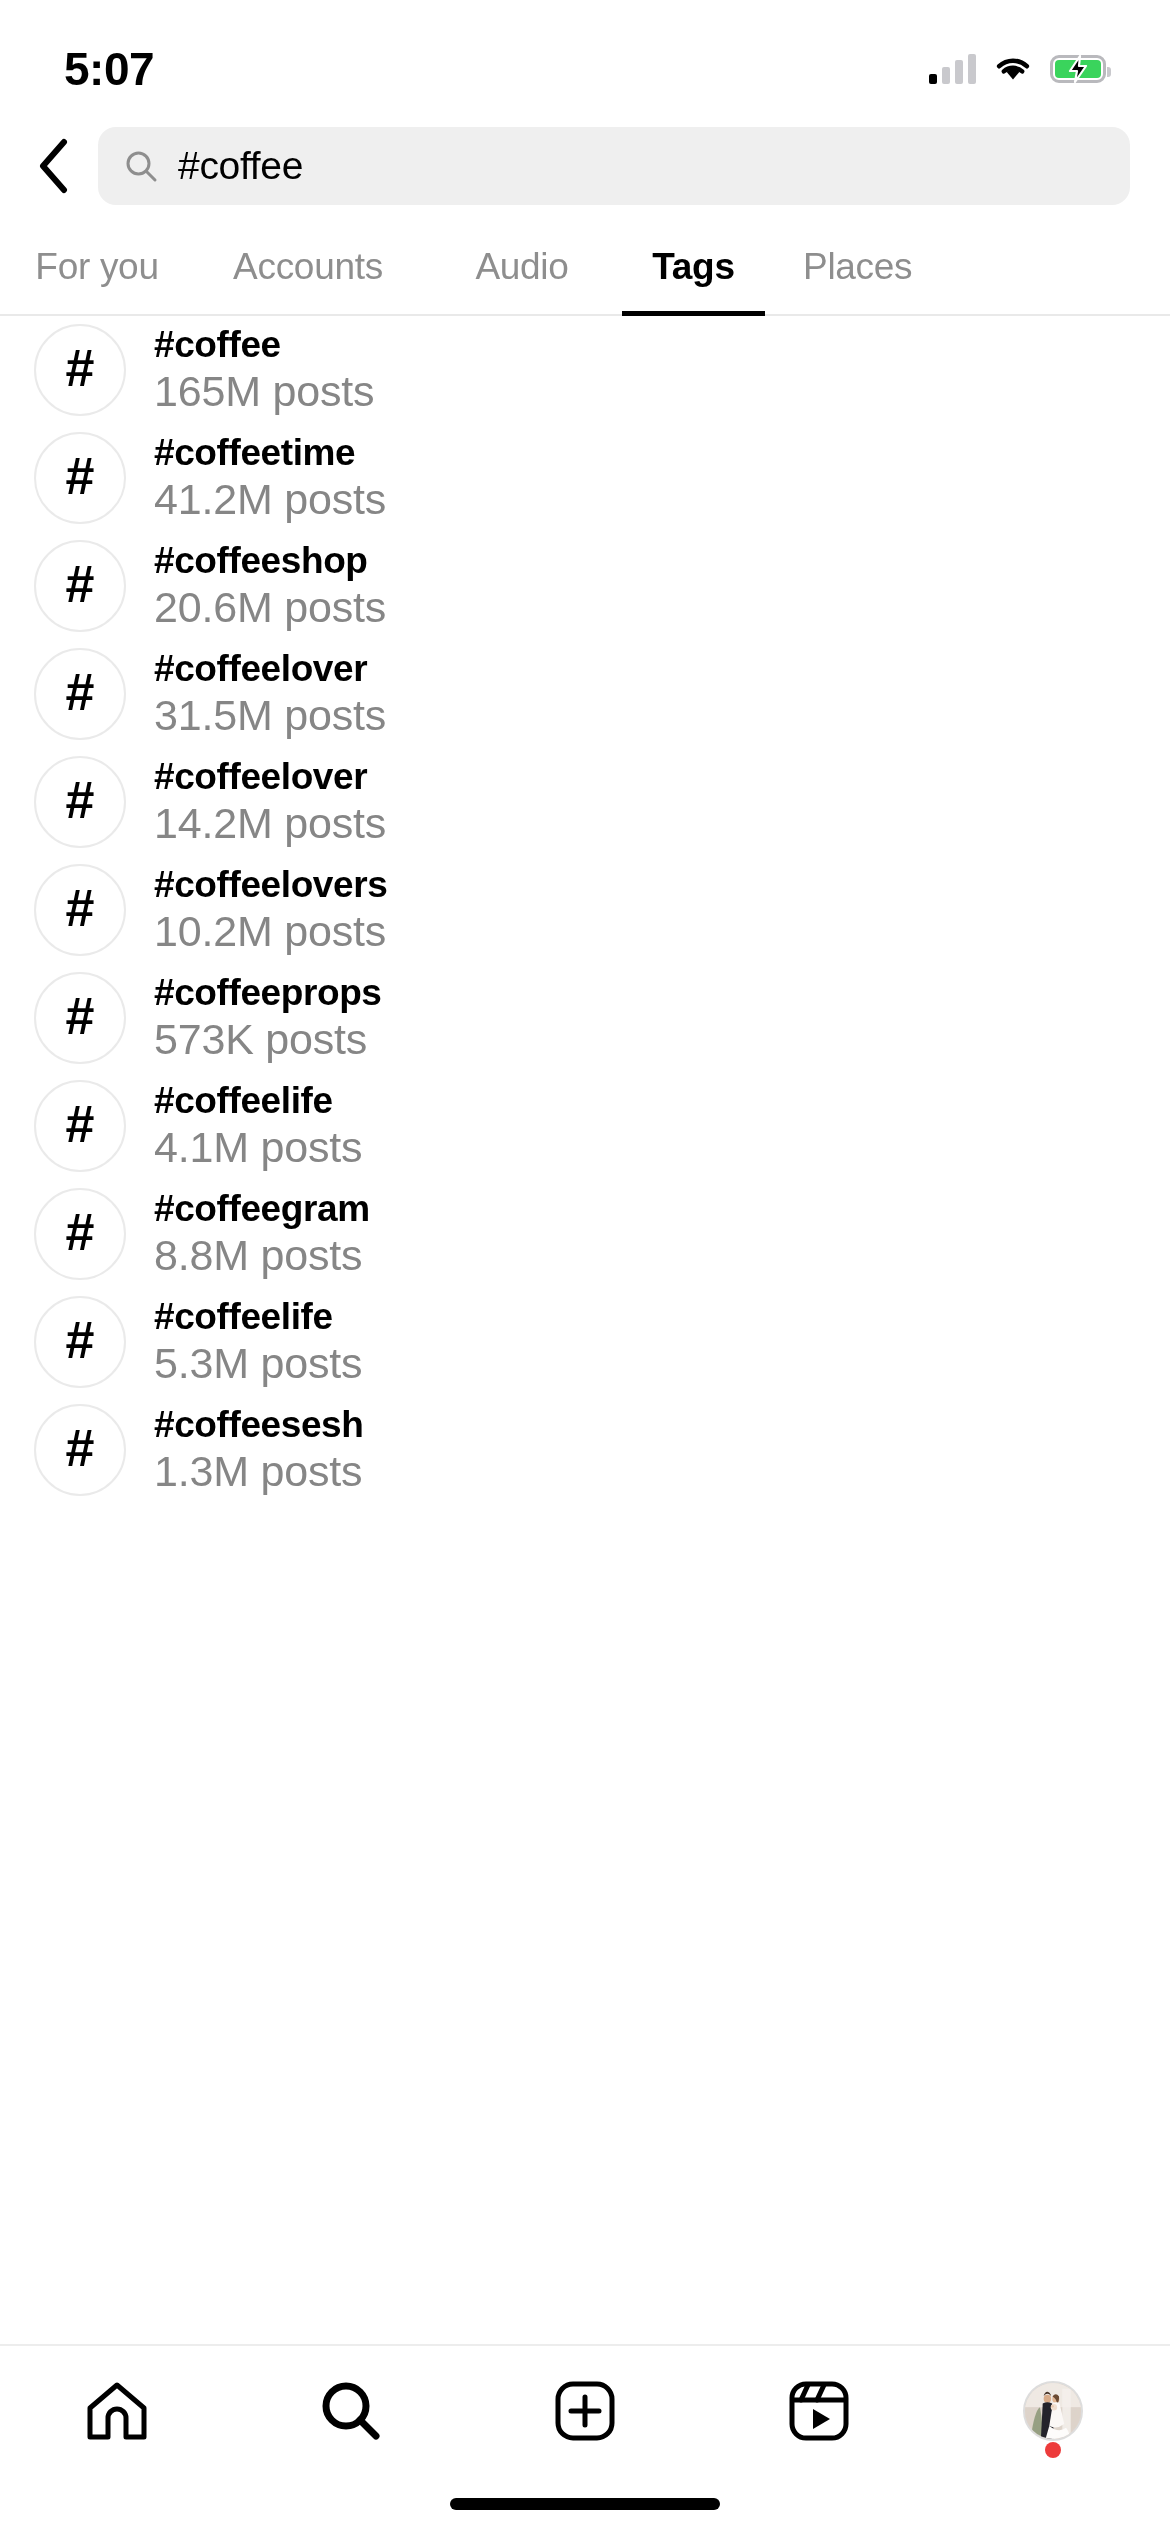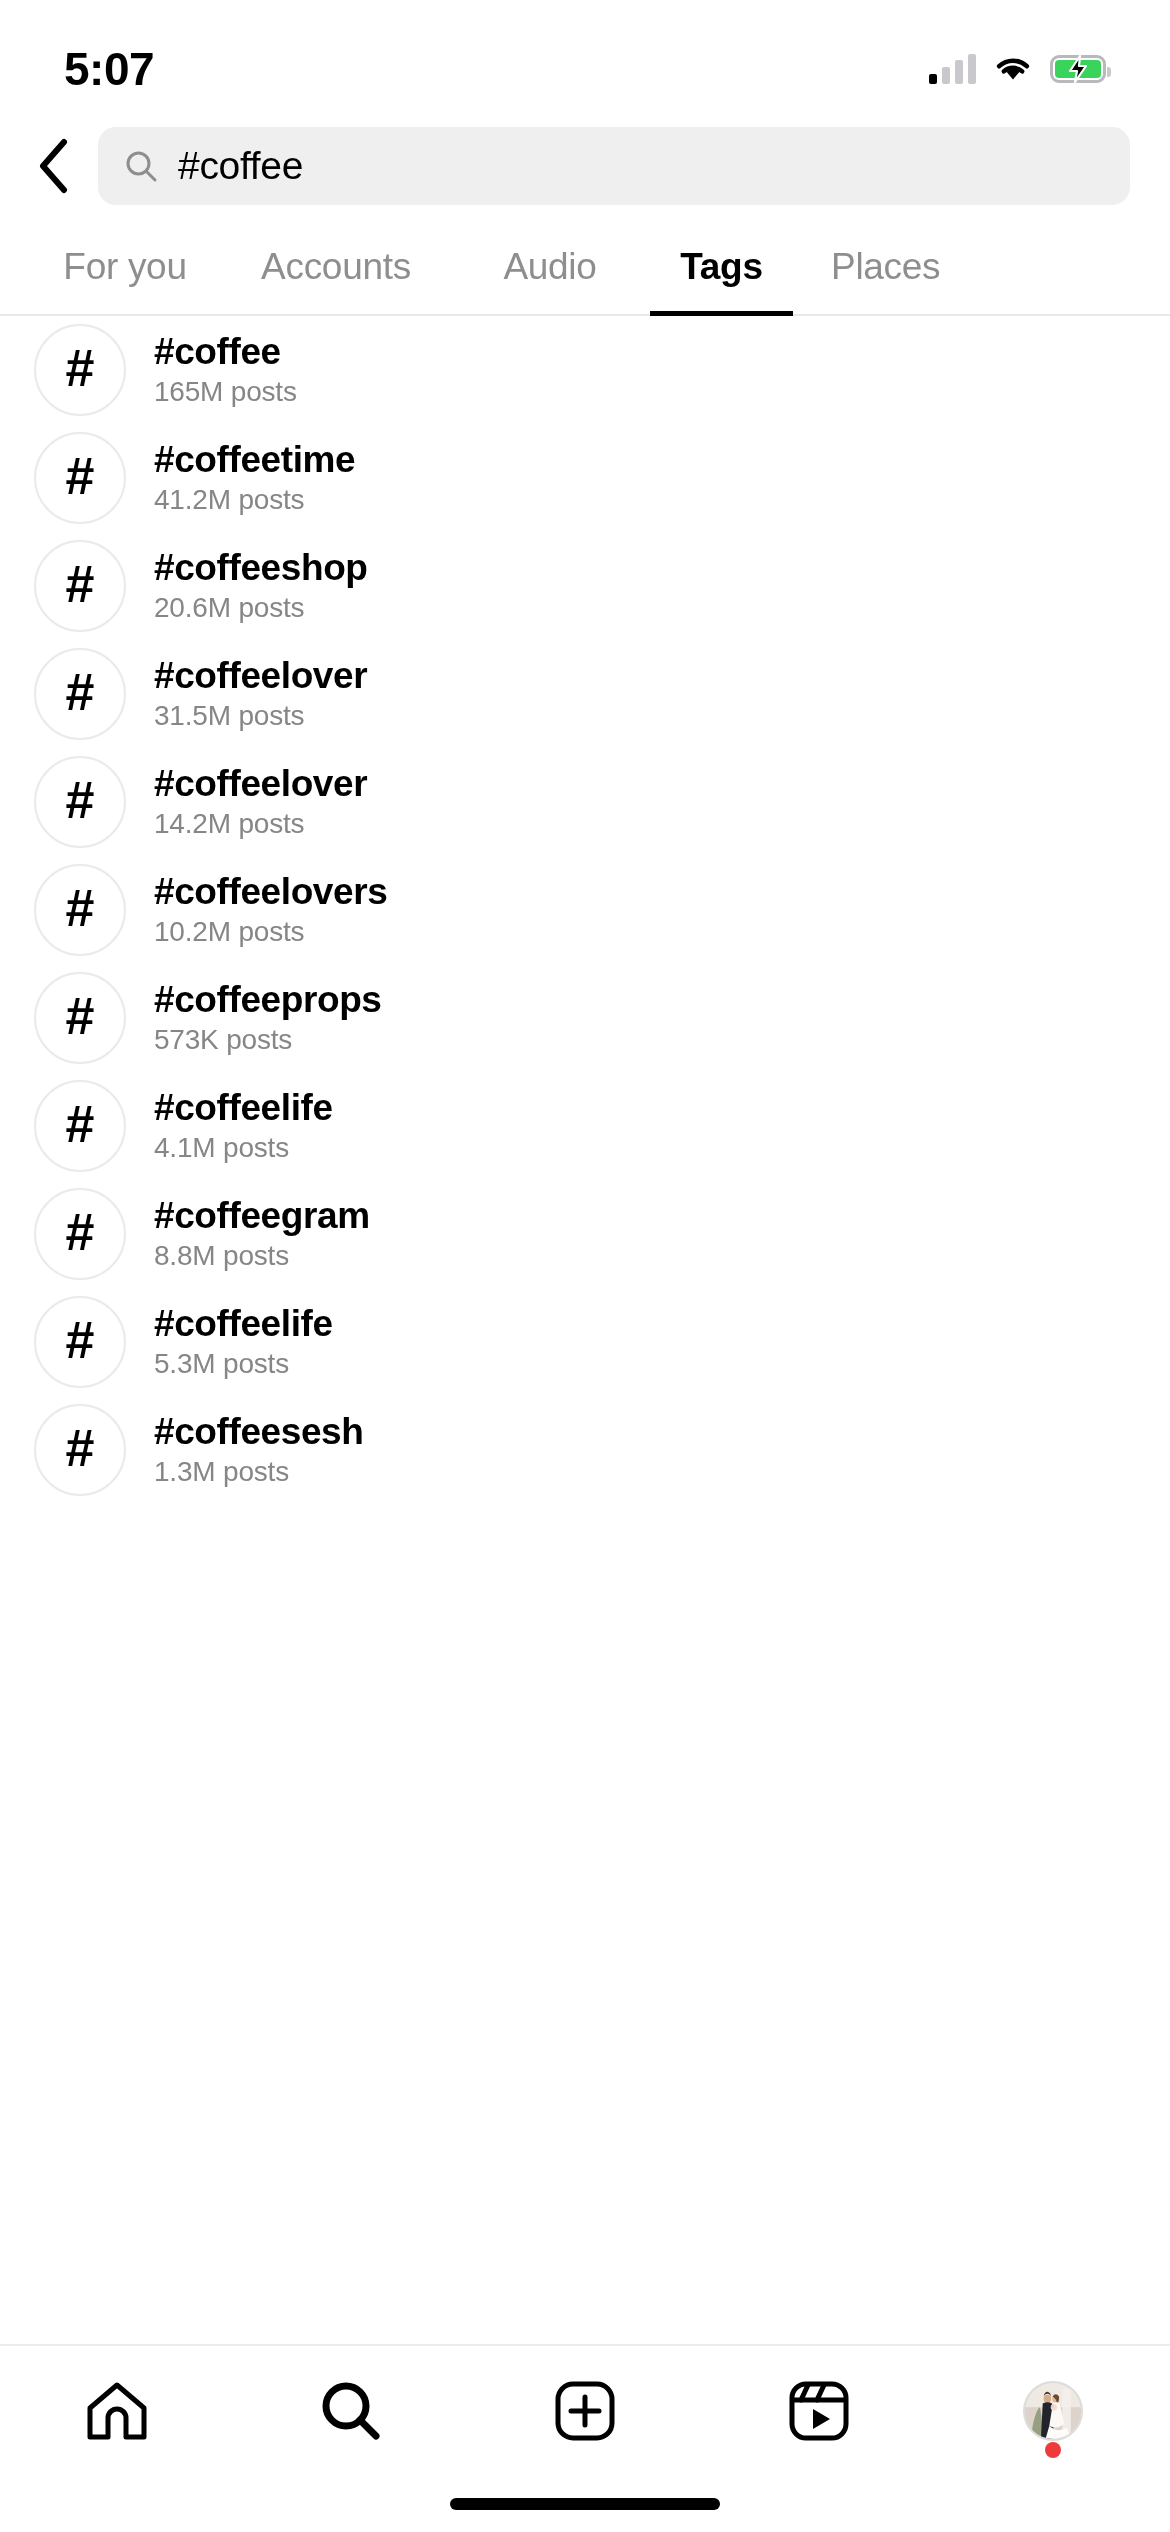--- a/index.html
+++ b/index.html
@@ -46,21 +46,21 @@
   
   .tabs {
     flex:0 0 96px; display:flex; align-items:stretch;
     border-bottom:2px solid #e9e9e9; position:relative;
   }
   .tab {
     display:flex; align-items:center; justify-content:center;
     font-size:37px; color:#8e8e8e; font-weight:400; letter-spacing:-0.3px;
     position:relative; padding:0 10px; white-space:nowrap;
   }
-  .tab:nth-child(1){ flex:0 0 194px;margin-left:28px; }
+  .tab:nth-child(1){ flex:0 0 194px; }
   .tab:nth-child(2){ flex:0 0 228px;text-align:center; }
   .tab:nth-child(3){ flex:0 0 200px; }
   .tab:nth-child(4){ flex:0 0 143px; }
   .tab:nth-child(5){ flex:1; justify-content:flex-start; padding-left:38px; }
   .tab.active { color:#000; font-weight:700; }
   .tab.active::after {
     content:""; position:absolute; left:0; right:0; bottom:-2px;
     height:5px; background:#000;
   }
 
@@ -69,21 +69,21 @@
   .row { height:108px; display:flex; align-items:center; padding:0 0 0 34px; gap:28px; }
   .hashcircle {
     flex:0 0 92px; width:92px; height:92px; border-radius:50%;
     border:2px solid #eaeaea; background:#fff;
     display:flex; align-items:center; justify-content:center;
     font-size:52px; font-weight:700; color:#000; line-height:1;
     padding-bottom:4px;
   }
   .rowtext { display:flex; flex-direction:column; justify-content:center; gap:5px; }
   .tagname { font-size:37px; font-weight:700; color:#000; letter-spacing:-0.4px; line-height:1.05; }
-  .tagcount { font-size:28px; font-weight:400; color:#868686; letter-spacing:-0.2px; line-height:1.05; }
+  .tagcount { font-size:43px; font-weight:400; color:#868686; letter-spacing:-0.2px; line-height:1.05; }
 
   
   .tabbar {
     flex:0 0 132px; border-top:2px solid #ededed; background:#fff;
     display:flex; align-items:center;
   }
   .navitem { flex:1; display:flex; align-items:center; justify-content:center; position:relative; height:100%; }
   .avatar {
     width:60px; height:60px; border-radius:50%; overflow:hidden;
     border:2px solid #dddddd; position:relative; background:#d8cfc8;

